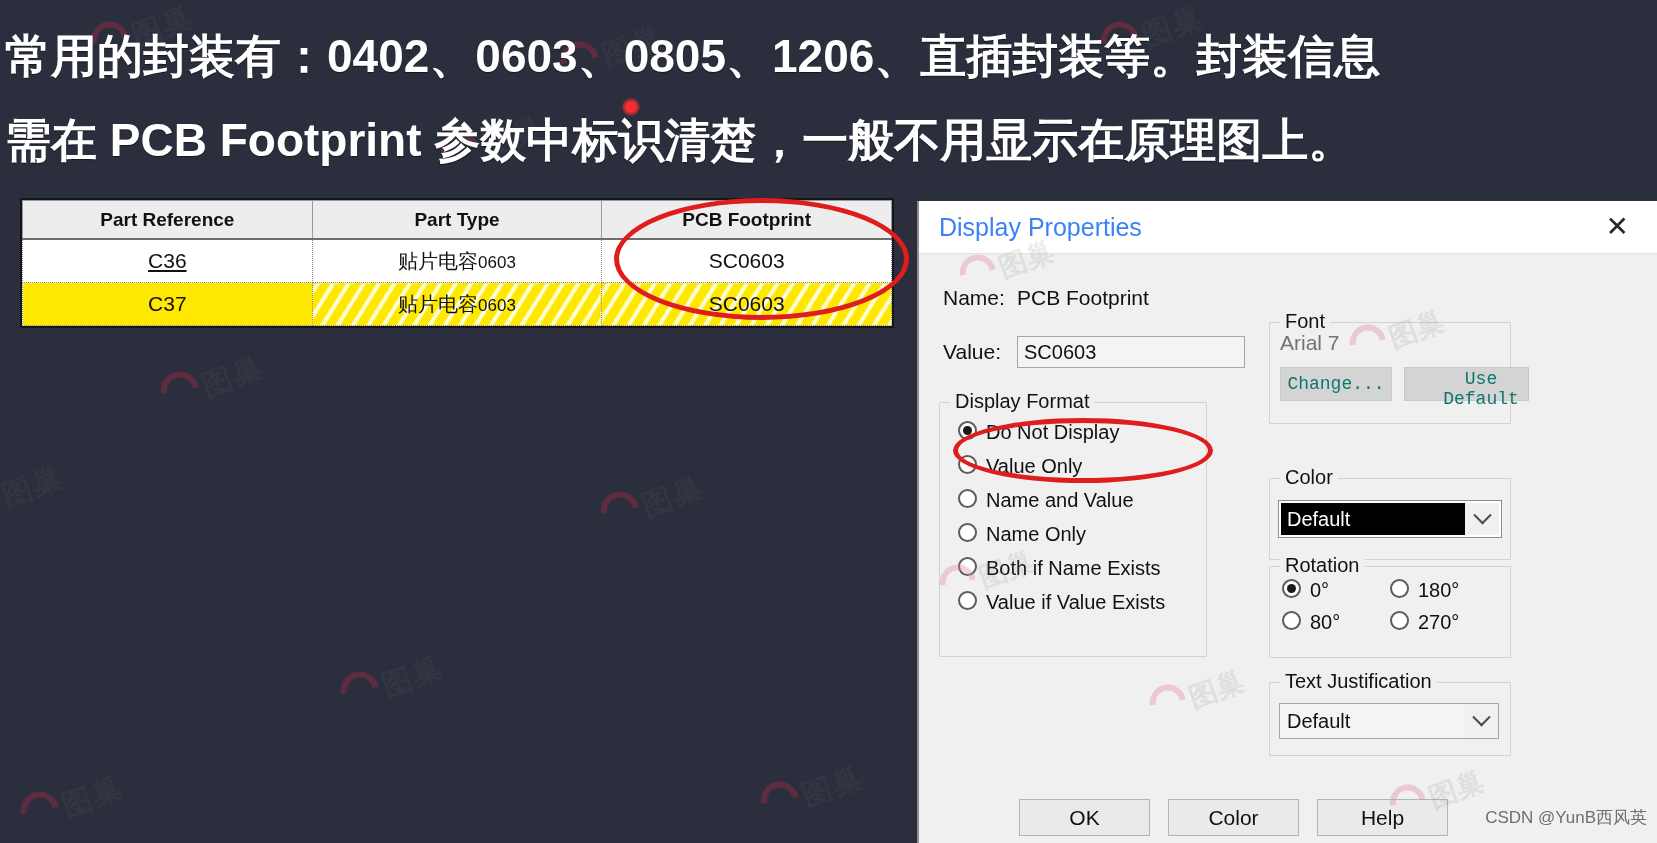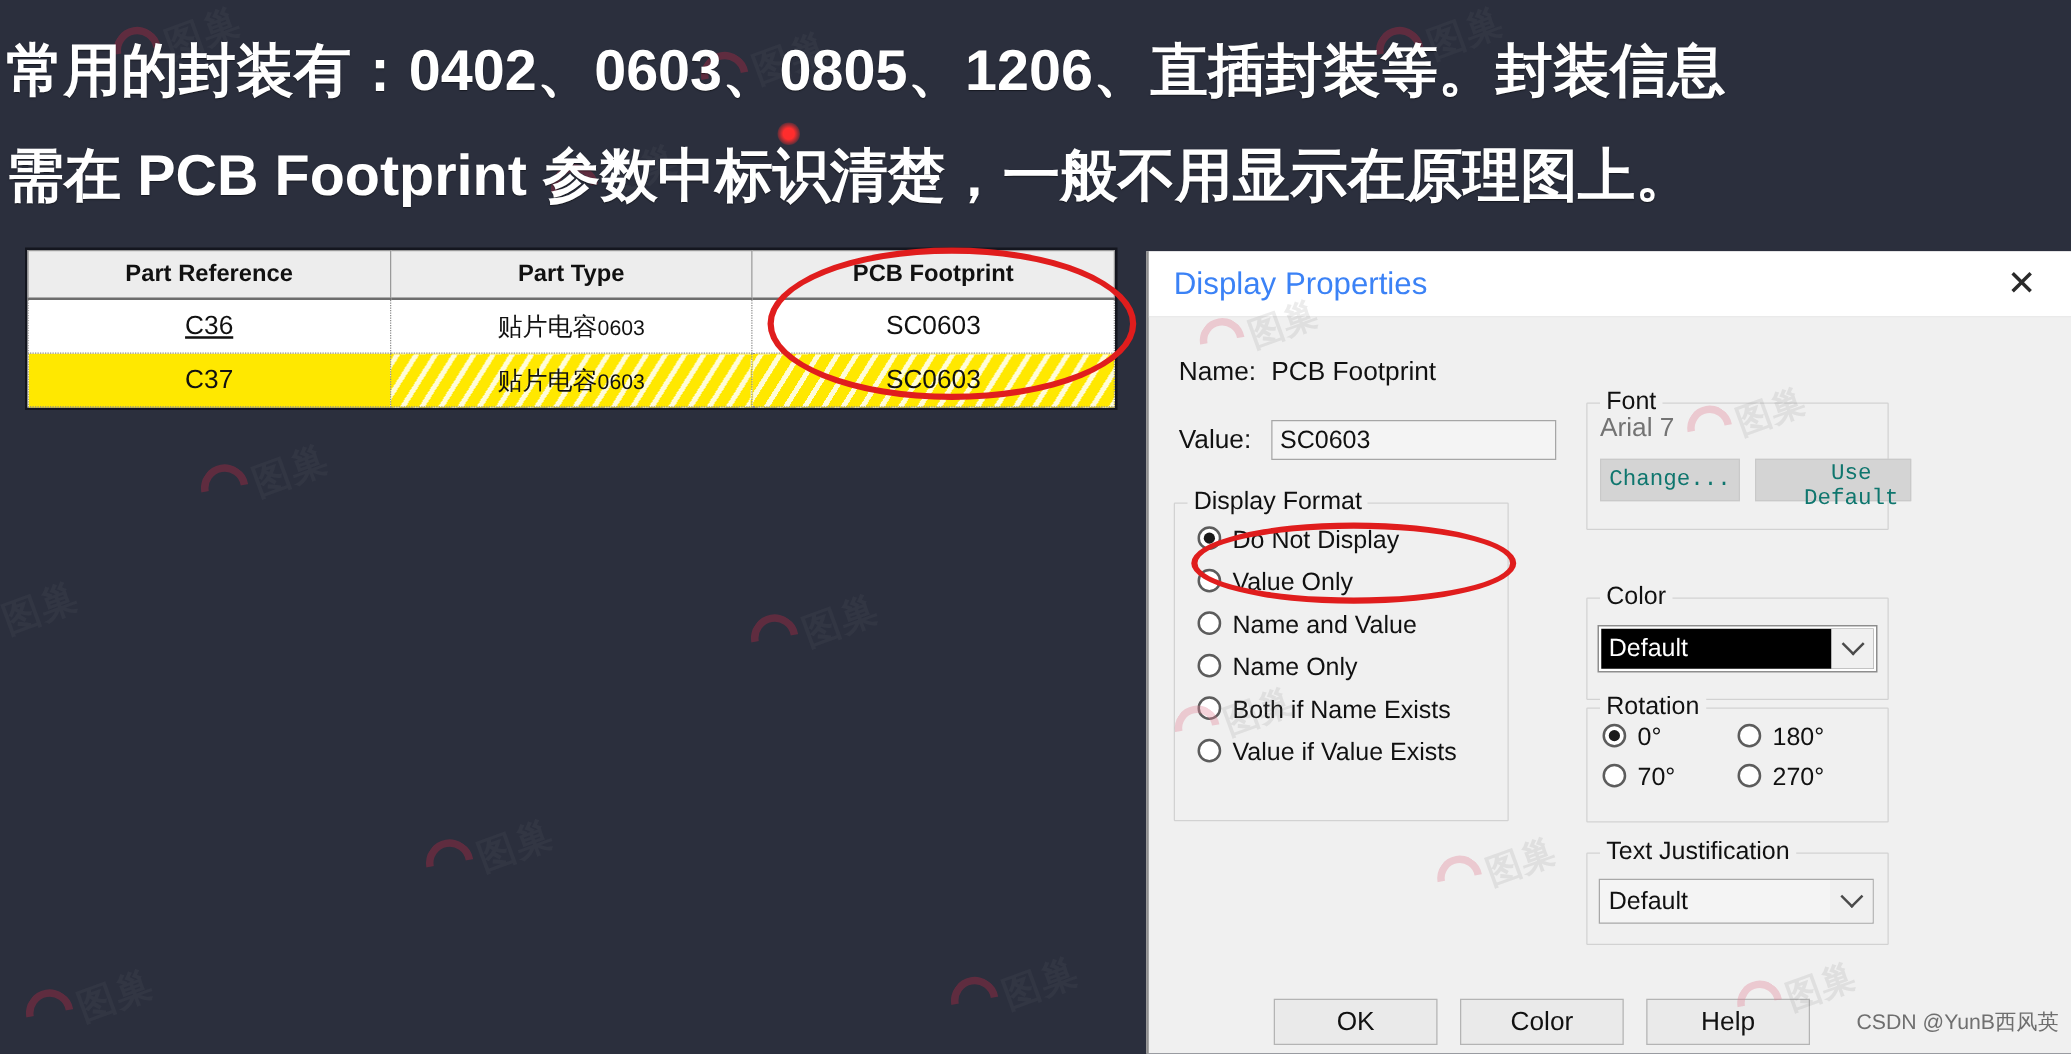--- a/index.html
+++ b/index.html
@@ -507,21 +507,21 @@
         <div class="radio-item">
           <span class="radio on"></span>
           <span class="rl">0°</span>
         </div>
         <div class="radio-item">
           <span class="radio"></span>
           <span class="rl">180°</span>
         </div>
         <div class="radio-item">
           <span class="radio"></span>
-          <span class="rl">70°</span>
+          <span class="rl">80°</span>
         </div>
         <div class="radio-item">
           <span class="radio"></span>
           <span class="rl">270°</span>
         </div>
       </div>
     </div>
 
     <div class="group" id="grp-justify">
       <span class="legend">Text Justification</span>

